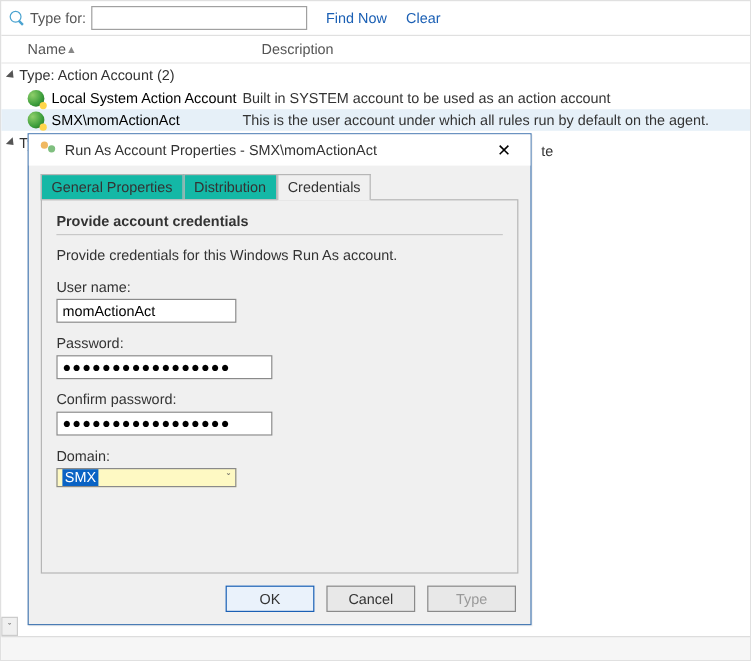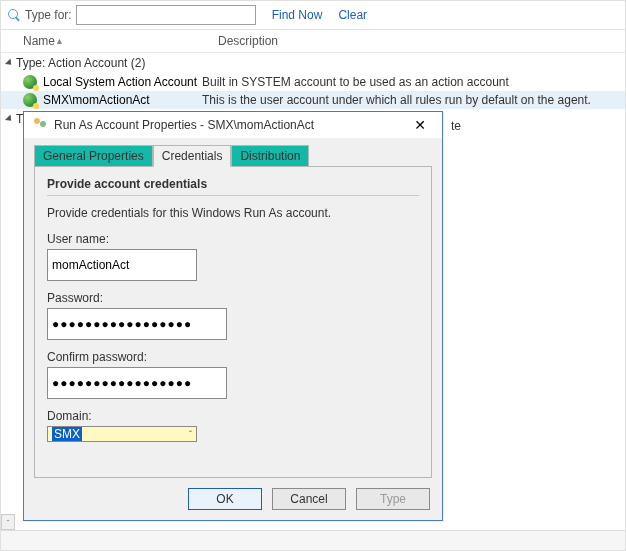--- a/index.html
+++ b/index.html
@@ -32,21 +32,21 @@
   .titlebar .ic::before { content:""; position:absolute; width:6px; height:6px; border-radius:50%; background:#f0b860; top:1px; left:2px; box-shadow: 6px 3px 0 #7fbf7f; }
   .titlebar .t { flex:1; color:#333; }
   .titlebar .x { width:28px; text-align:center; font-size:14px; cursor:pointer; }
   .tabs { display:flex; padding: 6px 10px 0 10px; gap:0; }
   .tab { padding: 3px 8px; border:1px solid #b6b6b6; border-bottom:none; background:#14b8a6; position:relative; top:1px; cursor:pointer; color:#333; }
   .tab.active { background:#f0f0f0; border-bottom:1px solid #f0f0f0; z-index:2; }
   .tabpanel { border:1px solid #b6b6b6; margin:0 10px; flex:1; background:#f0f0f0; padding:10px 12px; position:relative; }
   .section { font-weight:600; color:#333; padding-bottom:4px; border-bottom:1px solid #c8c8c8; margin-bottom:10px; }
   .hint { color:#333; margin-bottom:12px; }
   .fld-lbl { color:#333; margin-bottom:3px; }
-  .tinput { width:150px; height:32px; border:1px solid #8a8a8a; padding:0 4px; background:#fff; margin-bottom:10px; }
+  .tinput { width:150px; height:20px; border:1px solid #8a8a8a; padding:0 4px; background:#fff; margin-bottom:10px; }
   .tinput.pw { width:180px; letter-spacing:1px; }
   .combo { width:150px; height:16px; border:1px solid #8a8a8a; background:#fef9c3; display:flex; align-items:center; padding:0 4px; justify-content:space-between; }
   .combo .sel { background:#0a63c4; color:#fff; padding:0 2px; }
   .combo .dd { font-size:9px; color:#555; }
   .btnrow { display:flex; gap:10px; justify-content:flex-end; padding:10px 12px;margin-left:40px; }
   .btn { width:74px; height:22px; border:1px solid #8a8a8a; background:#e8e8e8; color:#333; cursor:pointer; }
   .btn.def { border:1px solid #1a5fb4; background:#eaf2fb; }
   .btn.dis { color:#9a9a9a; background:#e8e8e8; }
 </style>
 </head>
@@ -97,22 +97,22 @@
 <div class="bottom-bar"></div>
 
 <div class="dialog">
   <div class="titlebar">
     <span class="ic"></span>
     <span class="t">Run As Account Properties - SMX\momActionAct</span>
     <span class="x">✕</span>
   </div>
   <div class="tabs">
     <div class="tab">General Properties</div>
+    <div class="tab">Distribution</div>
     <div class="tab active">Credentials</div>
-    <div class="tab">Distribution</div>
   </div>
   <div class="tabpanel">
     <div class="section">Provide account credentials</div>
     <div class="hint">Provide credentials for this Windows Run As account.</div>
 
     <div class="fld-lbl">User name:</div>
     <input class="tinput" type="text" value="momActionAct" style="">
 
     <div class="fld-lbl">Password:</div>
     <input class="tinput pw" type="text" value="●●●●●●●●●●●●●●●●●" style="">

